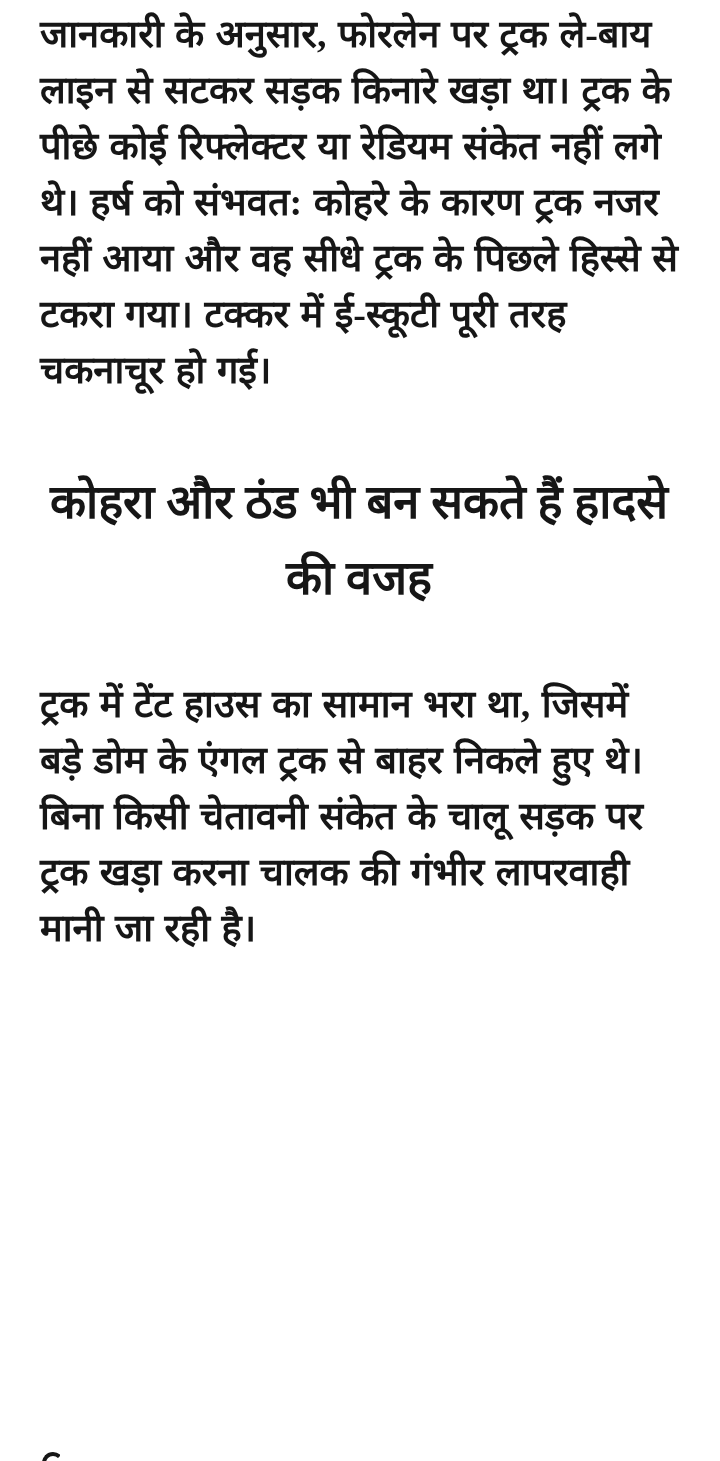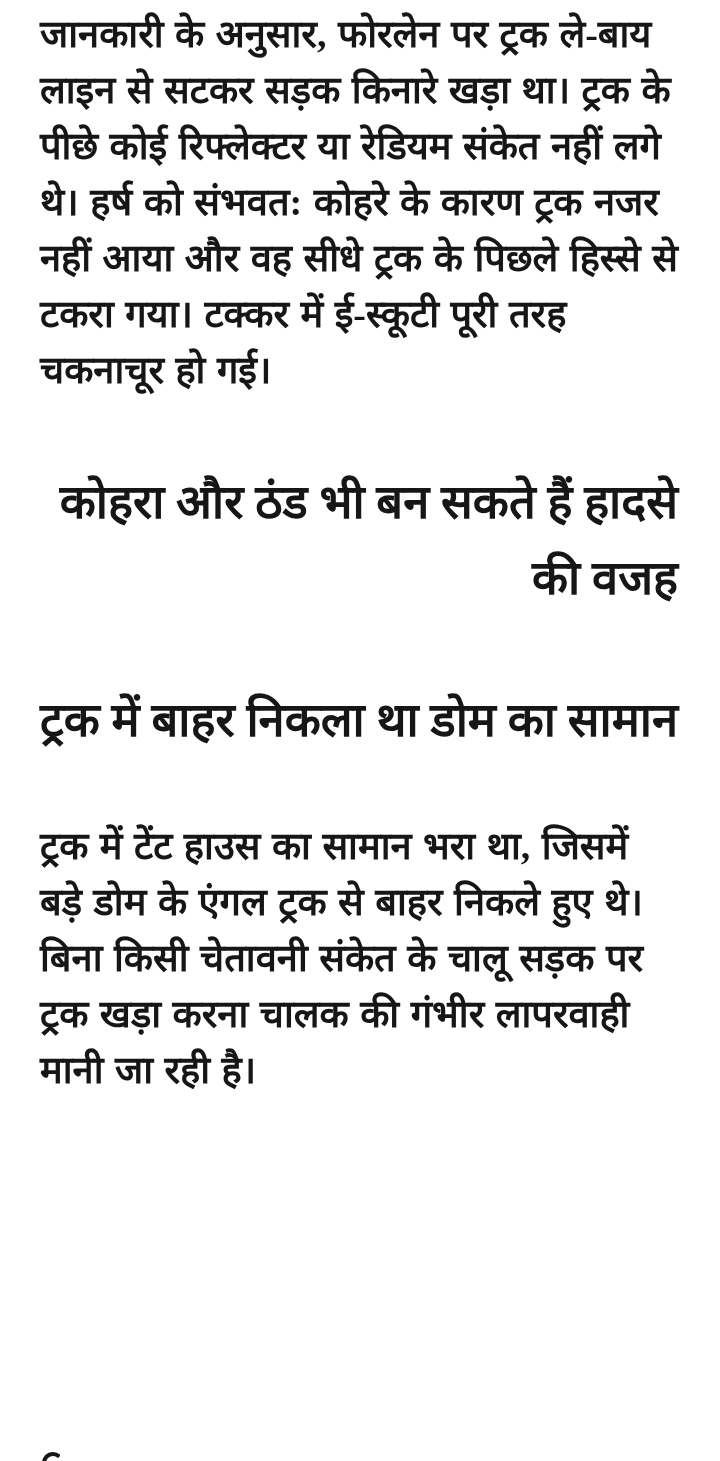--- a/index.html
+++ b/index.html
@@ -26,21 +26,21 @@
     margin: 0;
     text-align: left;
     letter-spacing: 0;
     word-spacing: 2px;
   }
   .section-heading {
     font-size: 47px;
     line-height: 76px;
     font-weight: 700;
     margin: 66px 0 60px 0;
-    text-align: right;
+    text-align: center;
   }
   
   .cutoff-glyph {
     position: absolute;
     left: 40px;
     top: 1452px;
     width: 20px;
     height: 9px;
     overflow: hidden;
   }
@@ -60,19 +60,18 @@
 </head>
 <body style="background: rgb(255, 255, 255); color: rgb(22, 22, 22);">
 
 <article class="article">
 
   <p class="body-text">जानकारी के अनुसार, फोरलेन पर ट्रक ले-बाय लाइन से सटकर सड़क किनारे खड़ा था। ट्रक के पीछे कोई रिफ्लेक्टर या रेडियम संकेत नहीं लगे थे। हर्ष को संभवत: कोहरे के कारण ट्रक नजर नहीं आया और वह सीधे ट्रक के पिछले हिस्से से टकरा गया। टक्कर में ई-स्कूटी पूरी तरह चकनाचूर हो गई।</p>
 
   <h2 class="section-heading">कोहरा और ठंड भी बन सकते हैं हादसे की वजह</h2>
 
 
-  <h2 class="section-heading">ट्रक में बाहर निकला था डोम का सामान</h2>
 
   <p class="body-text">ट्रक में टेंट हाउस का सामान भरा था, जिसमें बड़े डोम के एंगल ट्रक से बाहर निकले हुए थे। बिना किसी चेतावनी संकेत के चालू सड़क पर ट्रक खड़ा करना चालक की गंभीर लापरवाही मानी जा रही है।</p>
 
 </article>
 
 <div class="cutoff-glyph"></div>
 
 </body></html>

